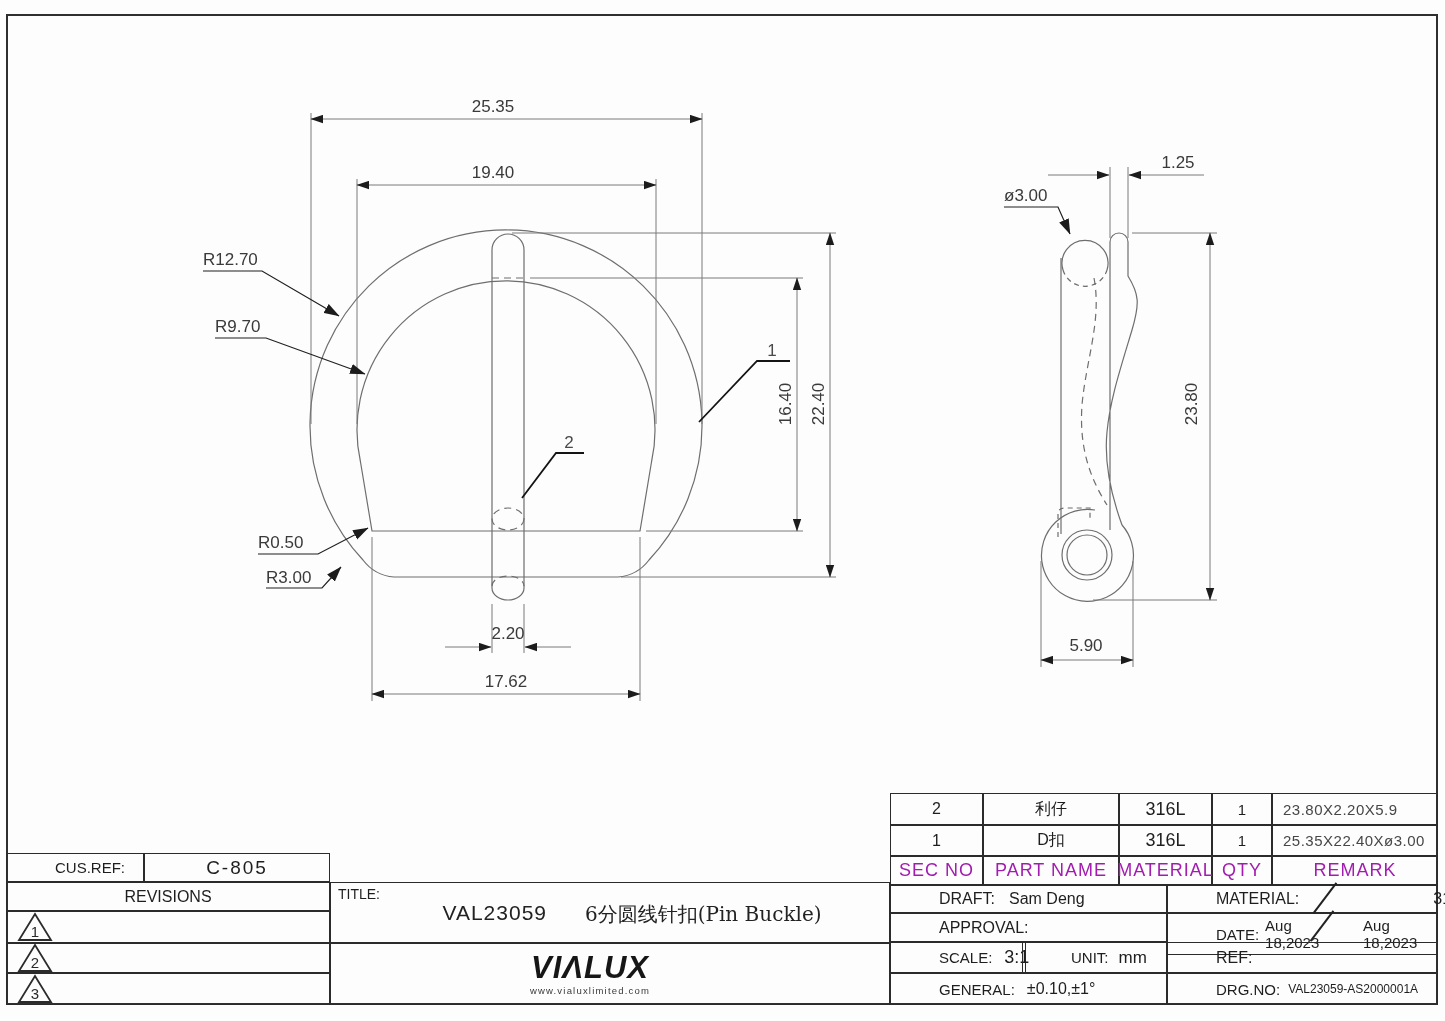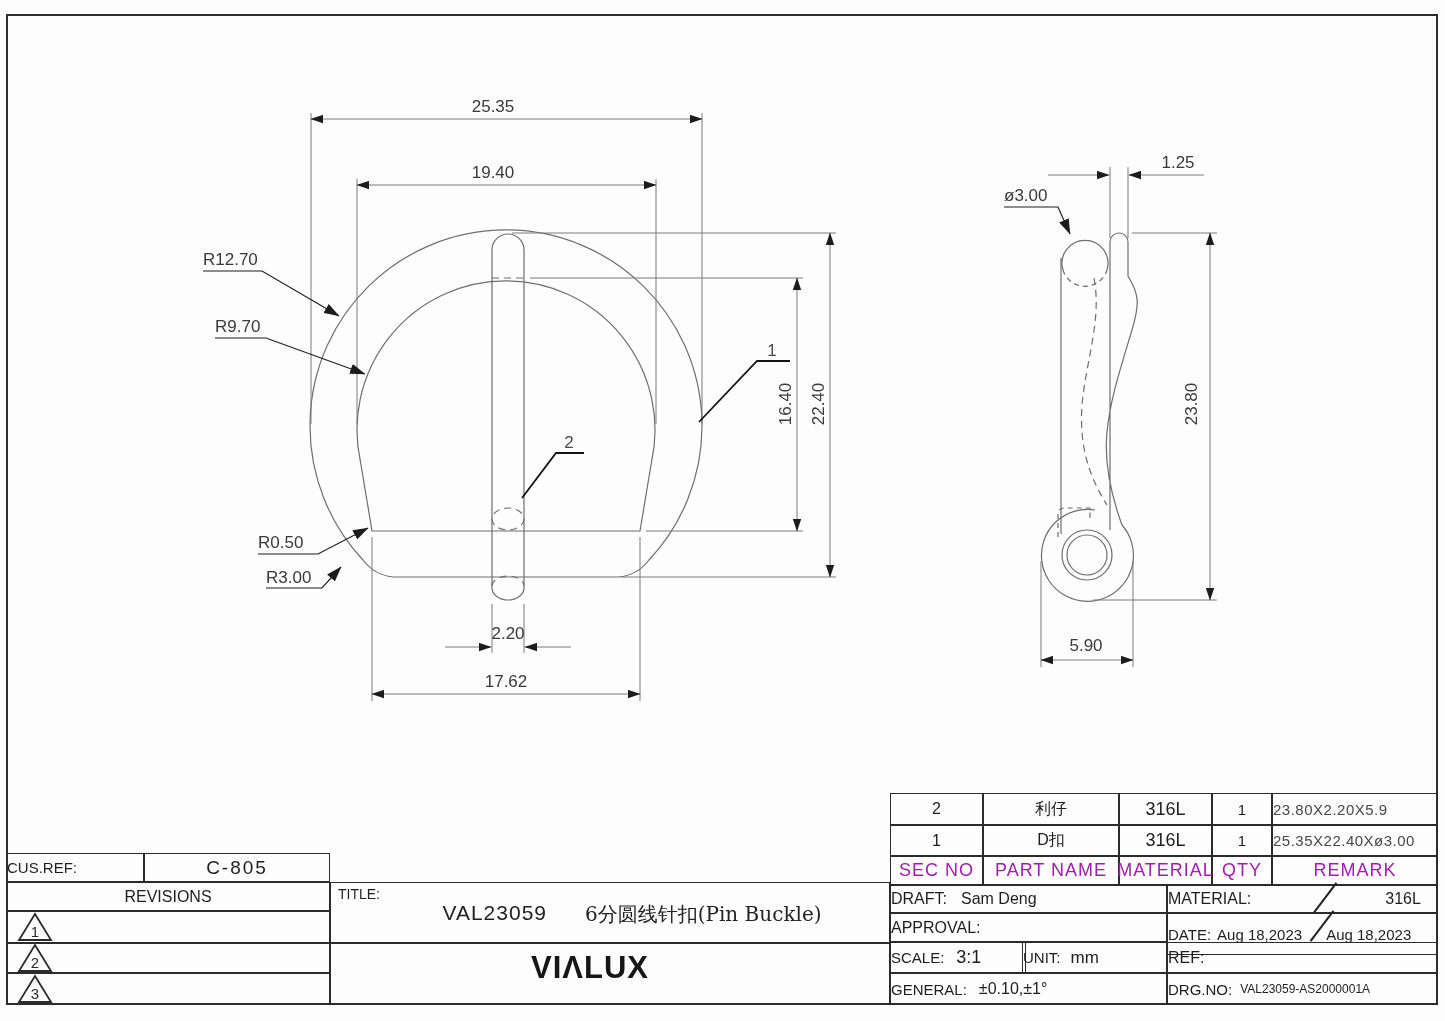--- a/index.html
+++ b/index.html
@@ -3,35 +3,35 @@
 <meta charset="utf-8">
 <style>
   html,body{margin:0;padding:0;background:#e8e8e8;}
   .page{position:relative;width:1445px;height:1021px;background:#fdfdfd;overflow:hidden;
         font-family:"Liberation Sans",sans-serif;}
   .border-frame{position:absolute;left:6px;top:14px;width:1432px;height:991px;
         border:2px solid #2f2f2f;box-sizing:border-box;}
   svg text{font-family:"Liberation Sans",sans-serif;}
   .tb{position:absolute;box-sizing:border-box;border:1.5px solid #2b2b2b;
       display:flex;align-items:center;color:#1e1e1e;background:transparent;}
-  .tb .lbl{padding-left:0;font-size:15px;white-space:nowrap;}
+  .tb .lbl{padding-left:0;font-size:15px;white-space:nowrap;margin-left:48px;}
   .tb .val{padding-left:14px;font-size:16px;white-space:nowrap;}
   .center{justify-content:center;}
   .hdr{color:#a21caf;font-size:18px;letter-spacing:1px;}
   .cus-val{font-size:19px;letter-spacing:2px;}
   .mat316{font-size:18px;}
-  .remark{color:#474747;font-size:15px;letter-spacing:0.5px;}
+  .remark{color:#474747;font-size:15px;padding-left:10px;letter-spacing:0.5px;}
   .title-label{position:absolute;left:338px;top:886px;font-size:14px;color:#1e1e1e;}
   .title-line{position:absolute;left:330px;top:901px;width:560px;display:flex;
       justify-content:center;gap:38px;transform:translateX(22px);}
   .title-code{font-size:21px;color:#222;letter-spacing:1px;}
   .title-name{font-size:20px;color:#222;font-family:"DejaVu Serif",serif;}
   .logo-wrap{position:absolute;left:330px;top:952px;width:560px;text-align:center;
       transform:translateX(-20px);}
-  .logo-text{font-size:31px;font-weight:700;letter-spacing:1px;color:#161616;line-height:1;}
+  .logo-text{font-size:31px;font-weight:700;letter-spacing:1px;color:#161616;line-height:1;font-style:italic;}
   .logo-url{font-size:9.5px;color:#3a3a3a;letter-spacing:1.2px;margin-top:2px;}
   .slash{position:absolute;width:2px;background:#222;transform-origin:center;}
   .tri{position:absolute;left:10px;}
 </style>
 </head>
 <body>
 
 <div class="page">
 
   <div class="border-frame"></div>
@@ -167,20 +167,21 @@
 
   <div class="tb" style="left:330px;top:882px;width:560px;height:61px"></div>
   <div class="tb" style="left:330px;top:943px;width:560px;height:62px"></div>
   <span class="title-label">TITLE:</span>
   <div class="title-line">
     <span class="title-code">VAL23059</span>
     <span class="title-name">6分圆线针扣(Pin Buckle)</span>
   </div>
   <div class="logo-wrap">
     <div class="logo-text">VIΛLUX</div>
+    <div class="logo-url">www.vialuxlimited.com</div>
   </div>
 
   <div class="tb center" style="left:890px;top:793px;width:93px;height:32px">
     <span style="font-size:16px">2</span>
     </div>
   <div class="tb center" style="left:983px;top:793px;width:136px;height:32px">
     <span style="font-size:16px">利仔</span>
     </div>
   <div class="tb center" style="left:1119px;top:793px;width:93px;height:32px">
     <span class="mat316">316L</span>

